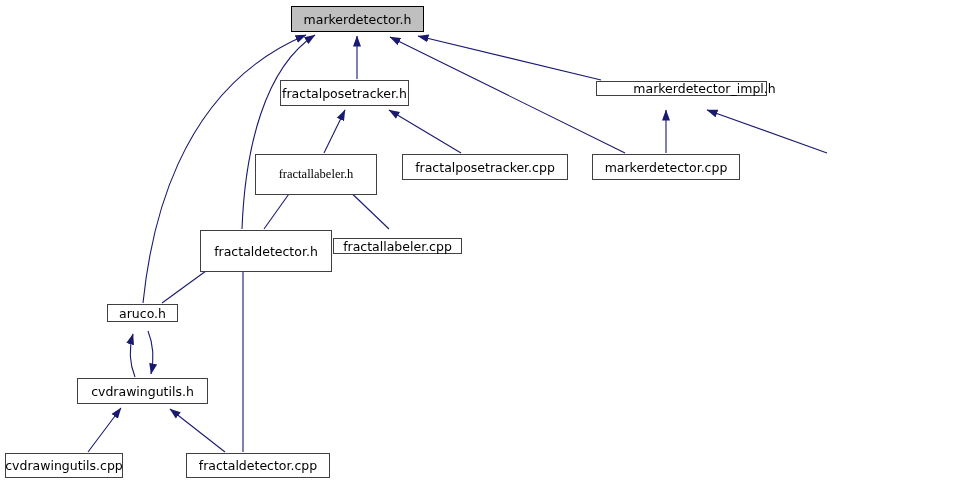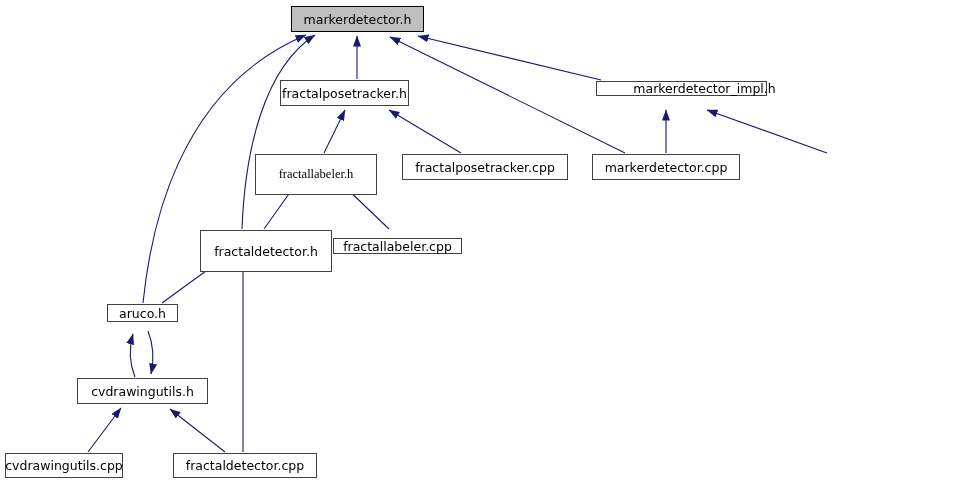--- a/index.html
+++ b/index.html
@@ -81,14 +81,14 @@
   <div class="node" style="left: 280px; top: 80px; width: 129px; height: 26px;">fractalposetracker.h</div>
   <div class="node" style="left: 596px; top: 81px; width: 171px; height: 15px; padding-left: 46px;">markerdetector_impl.h</div>
   <div class="node" style="left: 255px; top: 154px; width: 122px; height: 41px; font-family: Liberation Serif, serif;">fractallabeler.h</div>
   <div class="node" style="left: 402px; top: 154px; width: 166px; height: 26px;">fractalposetracker.cpp</div>
   <div class="node" style="left: 592px; top: 154px; width: 148px; height: 26px;">markerdetector.cpp</div>
   <div class="node" style="left: 180px; top: 230px; width: 132px; height: 42px; margin-left: 20px;">fractaldetector.h</div>
   <div class="node" style="left: 333px; top: 230px; width: 129px; height: 16px; margin-top: 8px;">fractallabeler.cpp</div>
   <div class="node" style="left: 107px; top: 304px; width: 71px; height: 18px;">aruco.h</div>
   <div class="node" style="left: 77px; top: 378px; width: 131px; height: 26px;">cvdrawingutils.h</div>
   <div class="node" style="left: 5px; top: 453px; width: 118px; height: 25px;">cvdrawingutils.cpp</div>
-  <div class="node" style="left: 173px; top: 453px; width: 144px; height: 25px;">fractaldetector.cpp</div>
+  <div class="node" style="left: 186px; top: 453px; width: 144px; height: 25px;">fractaldetector.cpp</div>
 </div>
 
 </body></html>

